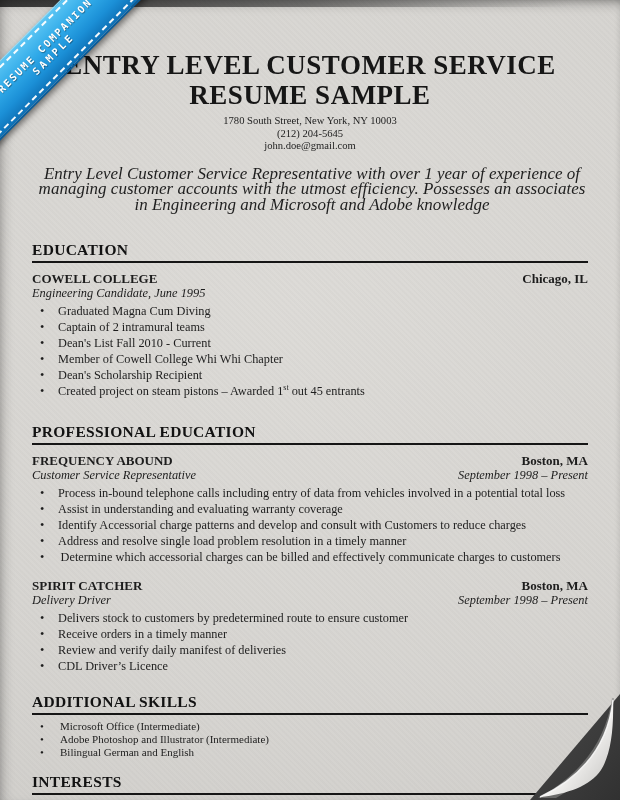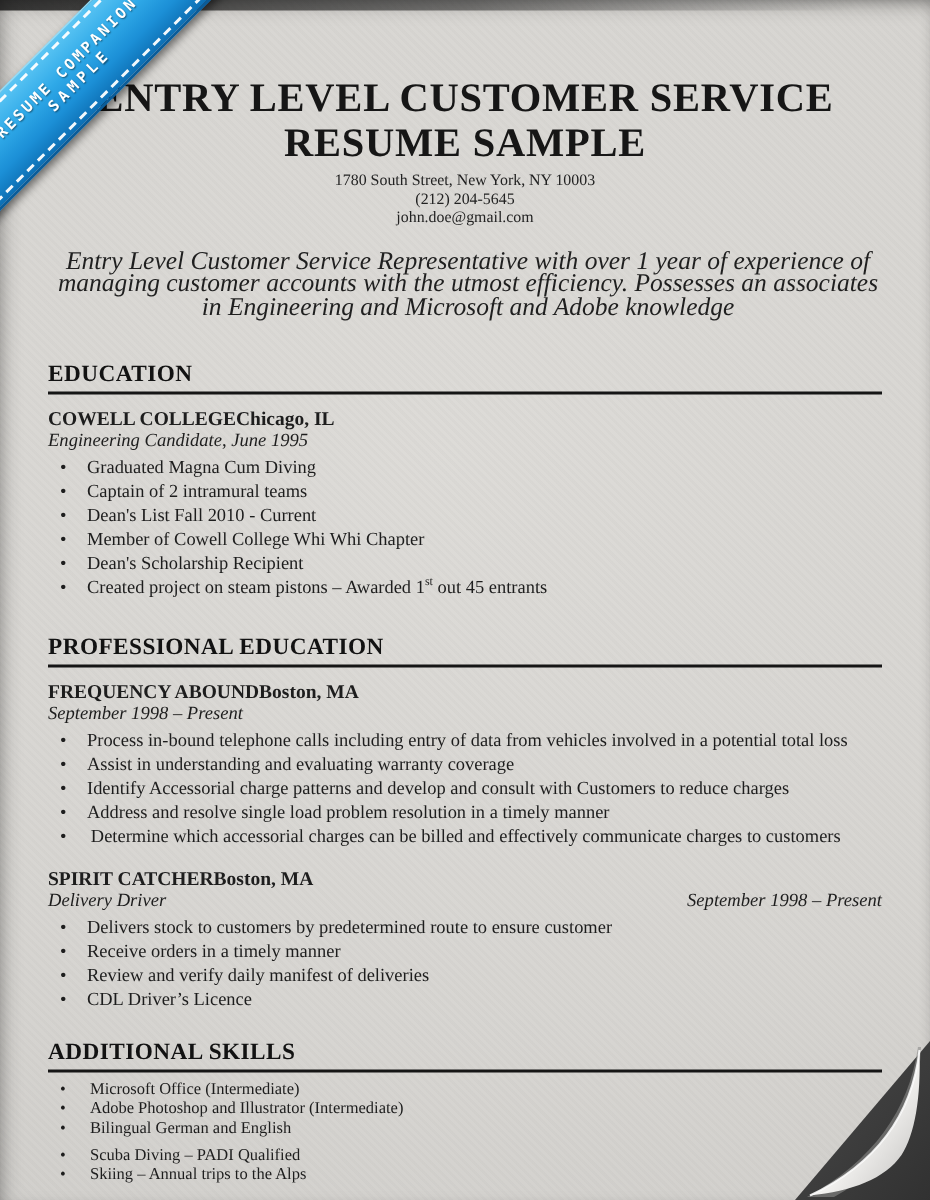--- a/index.html
+++ b/index.html
@@ -44,21 +44,21 @@
            font-size:17px;line-height:15.5px;color:#1f1f1f;}
 
   
   .section-heading{font-weight:bold;font-size:15.5px;letter-spacing:.3px;color:#121212;
            border-bottom:2.5px solid #151515;padding-bottom:2px;}
   .mt-edu{margin-top:29px;}
   .mt-exp{margin-top:24px;}
   .mt-skills{margin-top:19px;}
   .mt-int{margin-top:14px;}
 
-  .entry-head{display:flex;font-weight:bold;
+  .entry-head{display:flex;justify-content:space-between;font-weight:bold;
            font-size:13px;margin-top:8px;line-height:15px;}
   .entry-sub{display:flex;justify-content:space-between;font-style:italic;
            font-size:12.4px;line-height:14px;}
   ul.bullets{list-style:none;margin:3px 0 0 0;padding:0;}
   ul.bullets li{position:relative;padding-left:26px;font-size:12.3px;
            line-height:16px;max-width:518px;color:#1d1d1d;}
   ul.bullets li::before{content:"\2022";position:absolute;left:8px;top:0;}
   ul.bullets.tight li{font-size:11px;line-height:13px;padding-left:28px;}
   ul.bullets.tight{margin-top:5px;}
   .exp-entry2{margin-top:13px;}
@@ -111,20 +111,21 @@
     <li><span>Created project on steam pistons – Awarded 1</span><sup>st</sup><span> out 45 entrants</span></li>
   </ul>
 
   <div class="section-heading mt-exp">PROFESSIONAL EDUCATION</div>
 
   <div class="entry-head">
     <span>FREQUENCY ABOUND</span>
     <span>Boston, MA</span>
   </div>
   <div class="entry-sub">
+    <span>Customer Service Representative</span>
     <span>September 1998 – Present</span>
   </div>
   <ul class="bullets">
     <li style="max-width:512px;">Process in-bound telephone calls including entry of data from vehicles involved in a potential total loss</li>
     <li>Assist in understanding and evaluating warranty coverage</li>
     <li>Identify Accessorial charge patterns and develop and consult with Customers to reduce charges</li>
     <li>Address and resolve single load problem resolution in a timely manner</li>
     <li style="max-width:505px;text-align:center;">Determine which accessorial charges can be billed and effectively communicate charges to customers</li>
   </ul>
 
@@ -143,20 +144,21 @@
     <li>CDL Driver’s Licence</li>
   </ul>
 
   <div class="section-heading mt-skills">ADDITIONAL SKILLS</div>
   <ul class="bullets tight">
     <li>Microsoft Office (Intermediate)</li>
     <li>Adobe Photoshop and Illustrator (Intermediate)</li>
     <li>Bilingual German and English</li>
   </ul>
 
+  <div class="section-heading mt-int">INTERESTS</div>
   <ul class="bullets tight">
     <li>Scuba Diving – PADI Qualified</li>
     <li>Skiing – Annual trips to the Alps</li>
   </ul>
 
   <svg class="curl-svg" width="112" height="152" viewBox="0 0 112 152" aria-hidden="true">
     <defs>
       <linearGradient id="flapGrad" x1="0" y1="0" x2="1" y2="1">
         <stop offset="0" stop-color="#ffffff"></stop>
         <stop offset="0.55" stop-color="#f2f1ef"></stop>

